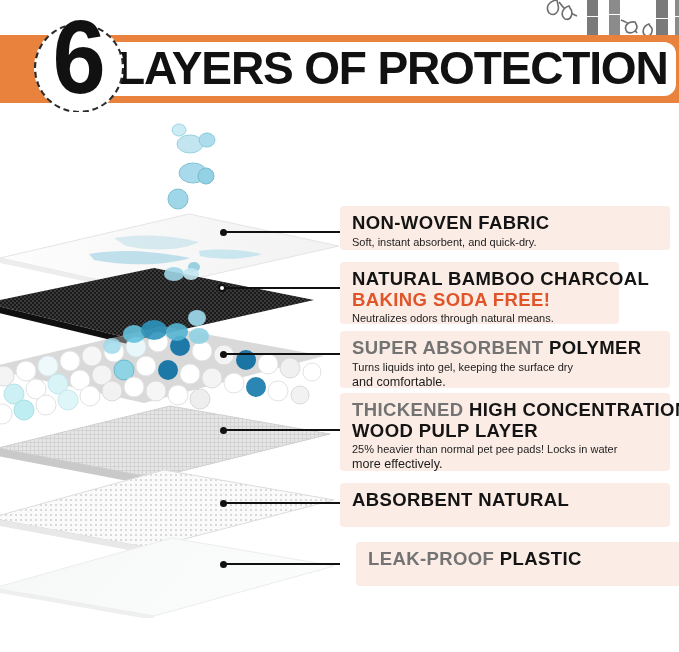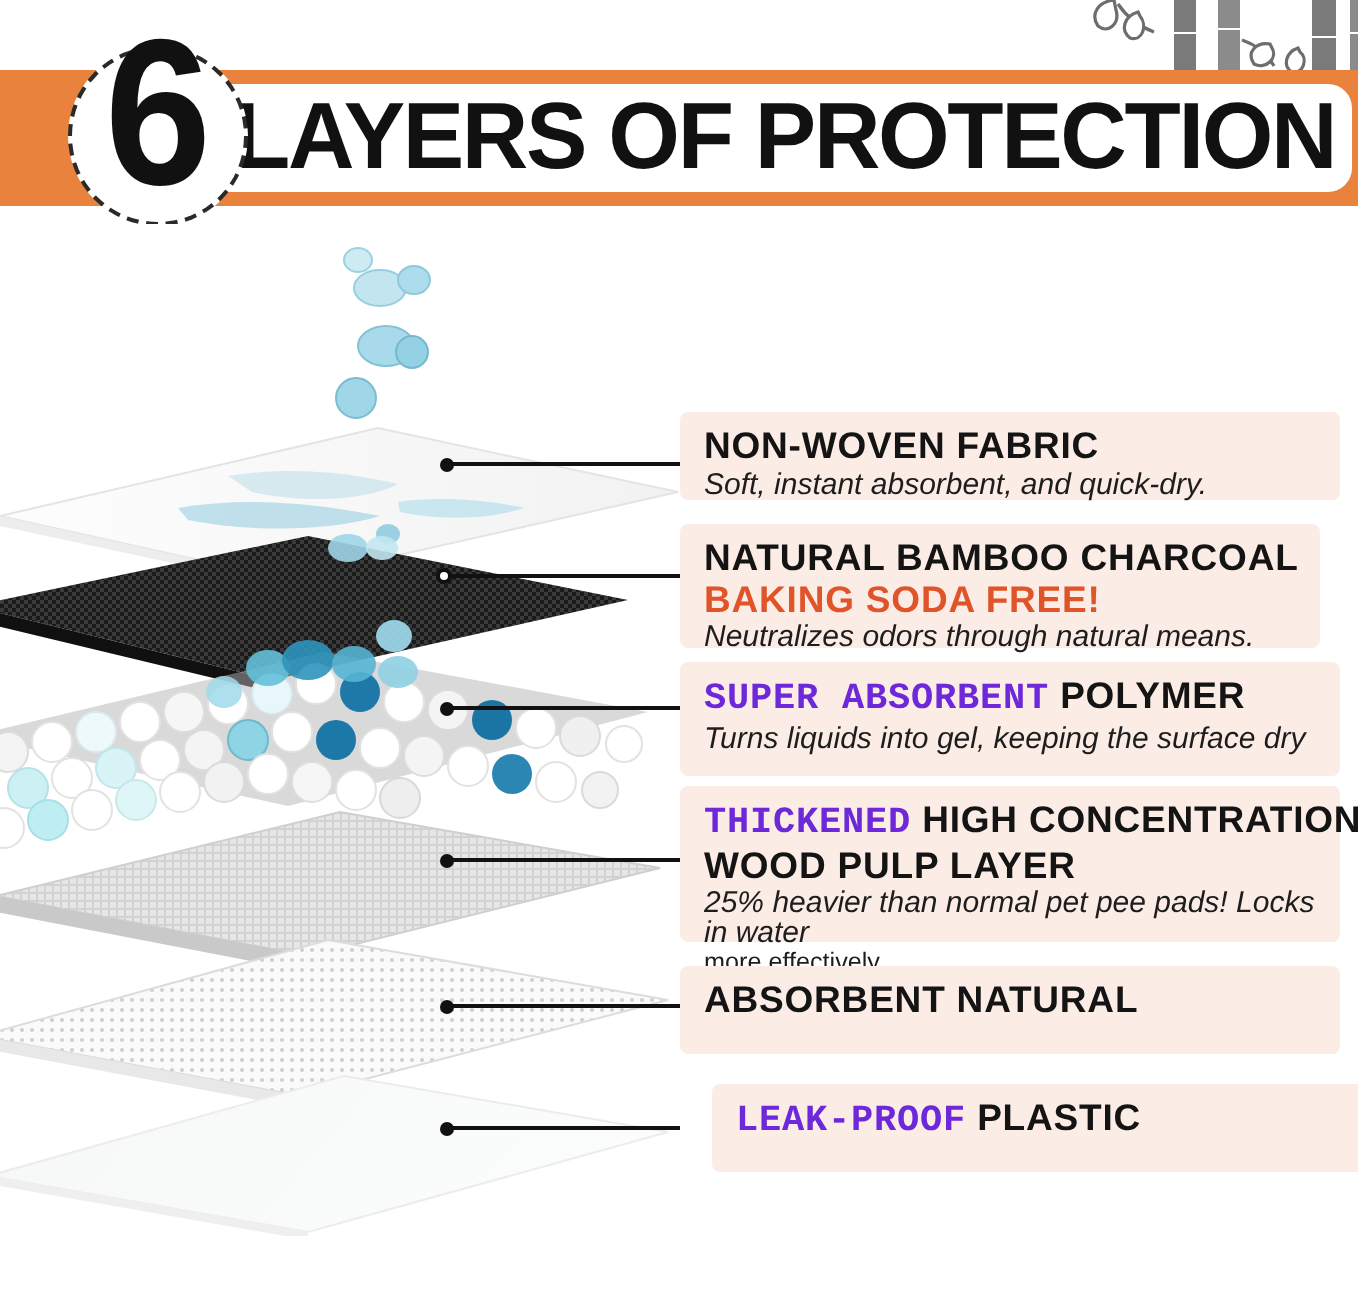--- a/index.html
+++ b/index.html
@@ -48,24 +48,24 @@
   
   .tb{
     position:absolute;background:#fbede5;border-radius:4px;
     padding:6px 10px 20px 12px;box-sizing:border-box;
   }
   .tb-title{
     font-family:"Liberation Sans Narrow","Liberation Sans",sans-serif;
     font-weight:bold;font-size:18.5px;line-height:21px;color:#141414;
     letter-spacing:0.4px;white-space:nowrap;
   }
-  .tb-title .acc{color:#6d28d9;font-family:Liberation Mono, monospace;}
+  .tb-title .acc{color:#737373;}
   .tb-sub{
     font-family:"Liberation Sans","DejaVu Sans",sans-serif;
-    font-size:15px;line-height:15px;color:#1d1d1d;margin-top:2px;font-style:italic;
+    font-size:11px;line-height:15px;color:#1d1d1d;margin-top:2px;
   }
   .tb-sub2{
     font-family:"Liberation Sans","DejaVu Sans",sans-serif;
     font-size:12.6px;line-height:15px;color:#1d1d1d;
   }
 </style>
 </head>
 <body>
 
 <div id="root">
@@ -253,35 +253,36 @@
   <div class="conn" style="left:222px;top:563px;width:118px;"></div>
   <div class="conn-dot" style="left:220px;top:561px;"></div>
 
   <div class="tb" style="left:340px;top:206px;width:330px;height:44px;">
     <div class="tb-title">
       <span>NON-WOVEN FABRIC</span>
     </div>
     <div class="tb-sub">Soft, instant absorbent, and quick-dry.</div>
   </div>
 
-  <div class="tb" style="left:340px;top:262px;width:320px;height:62px;">
+  <div class="tb" style="left:340px;top:262px;width:279px;height:62px;">
     <div class="tb-title">
       <span>NATURAL BAMBOO CHARCOAL</span>
     </div>
     <div class="tb-title" style="color:#e0542a;">
       <span>BAKING SODA FREE!</span>
     </div>
     <div class="tb-sub" style="margin-top:1px;">Neutralizes odors through natural means.</div>
   </div>
 
   <div class="tb" style="left:340px;top:331px;width:330px;height:57px;">
     <div class="tb-title">
       <span class="acc">SUPER ABSORBENT</span><span> POLYMER</span>
     </div>
     <div class="tb-sub">Turns liquids into gel, keeping the surface dry</div>
+    <div class="tb-sub2">and comfortable.</div>
   </div>
 
   <div class="tb" style="left:340px;top:393px;width:330px;height:78px;">
     <div class="tb-title">
       <span class="acc">THICKENED</span><span> HIGH CONCENTRATION</span>
     </div>
     <div class="tb-title">WOOD PULP LAYER</div>
     <div class="tb-sub" style="margin-top:1px;">25% heavier than normal pet pee pads! Locks in water</div>
     <div class="tb-sub2">more effectively.</div>
   </div>

